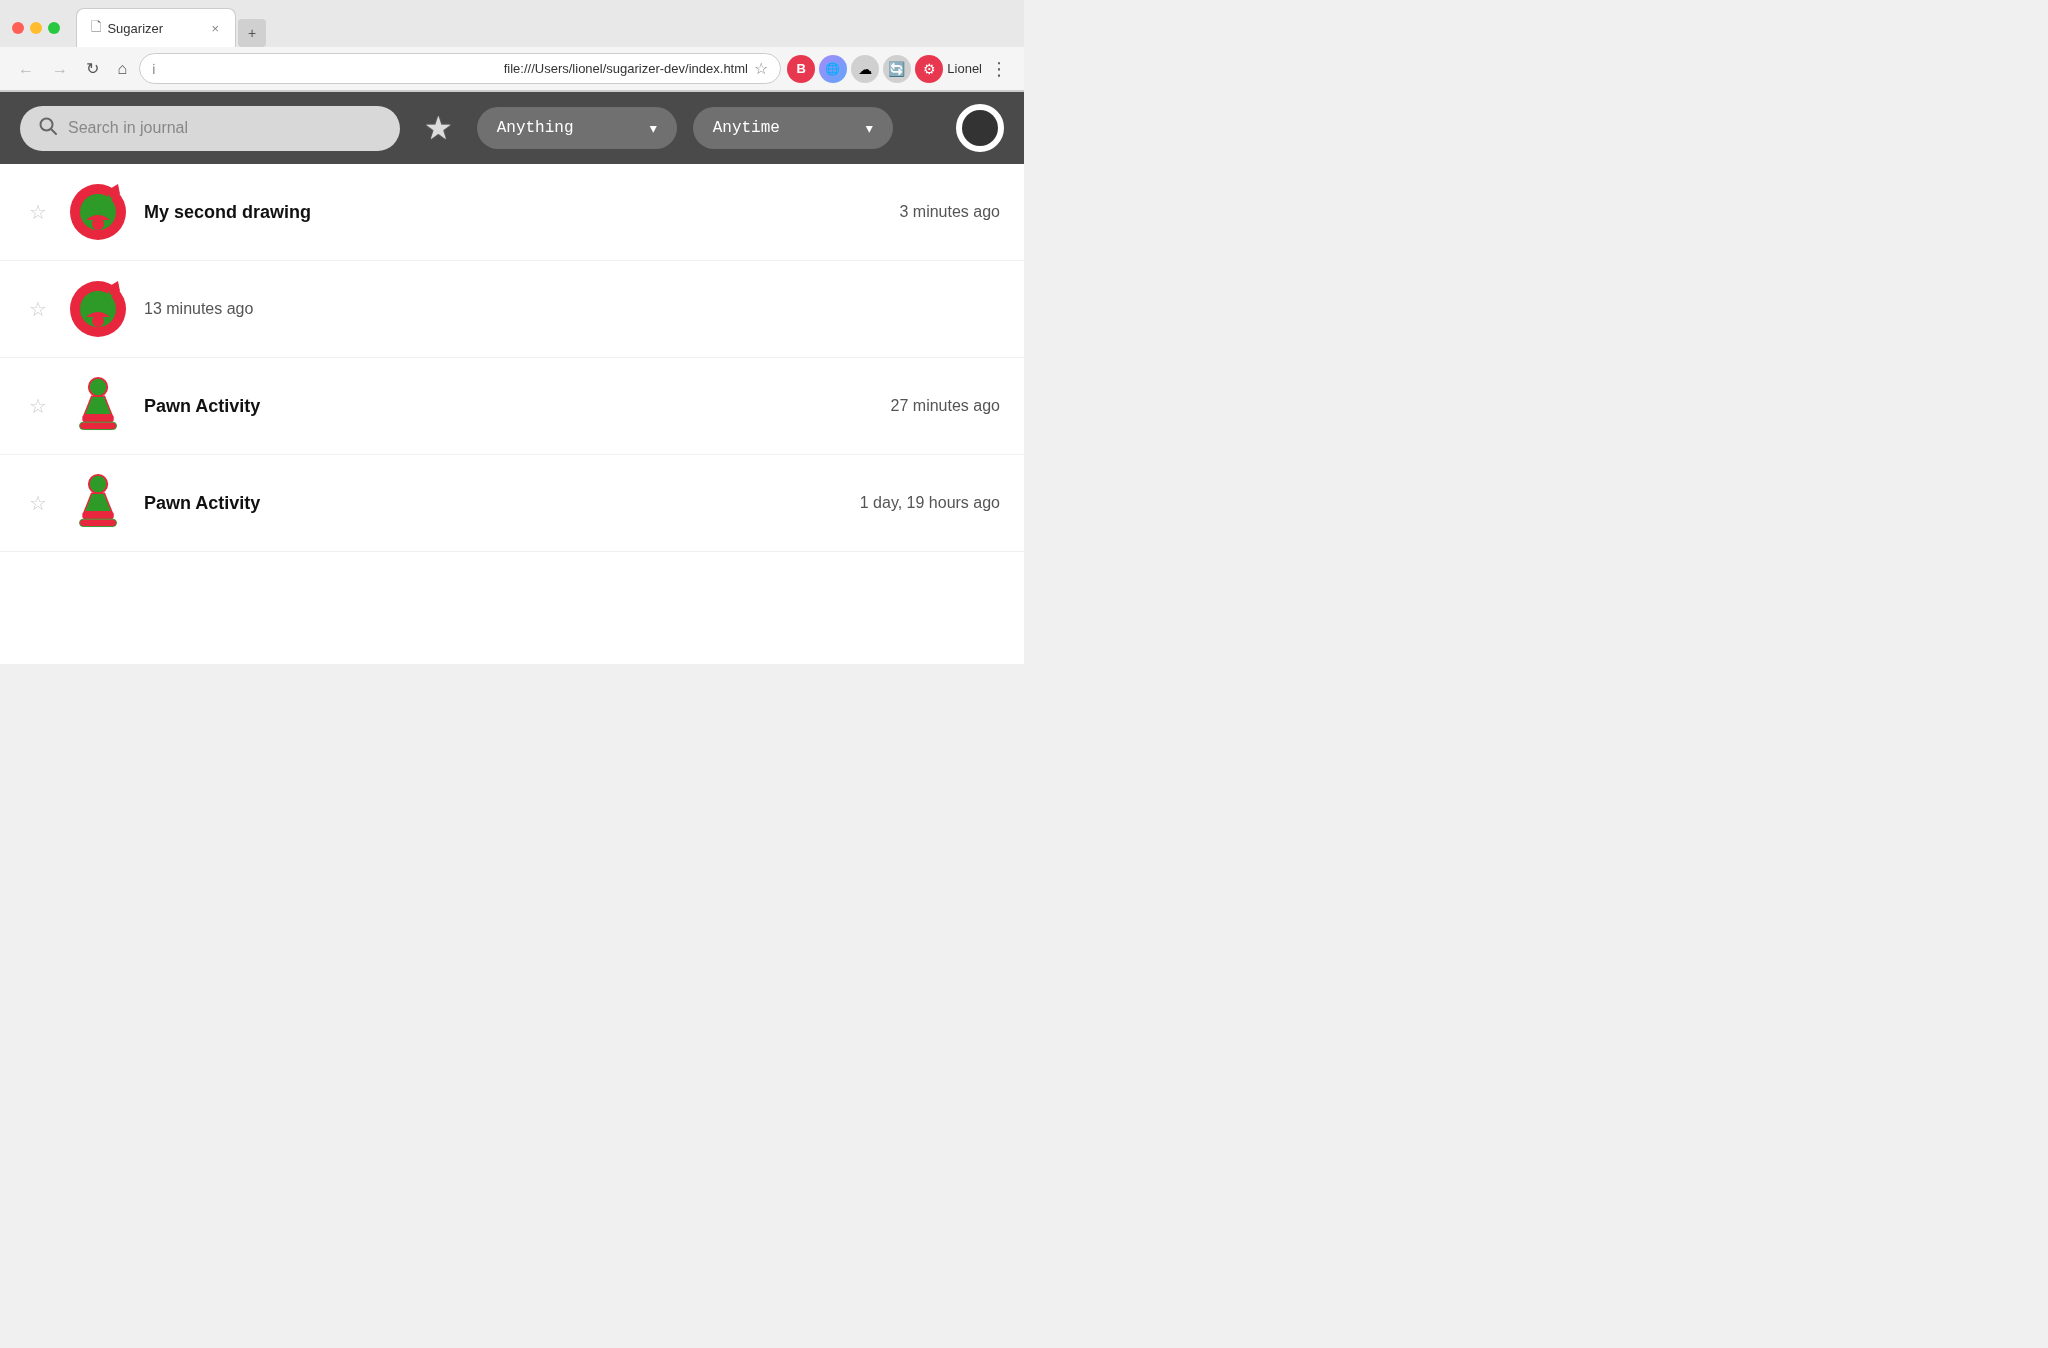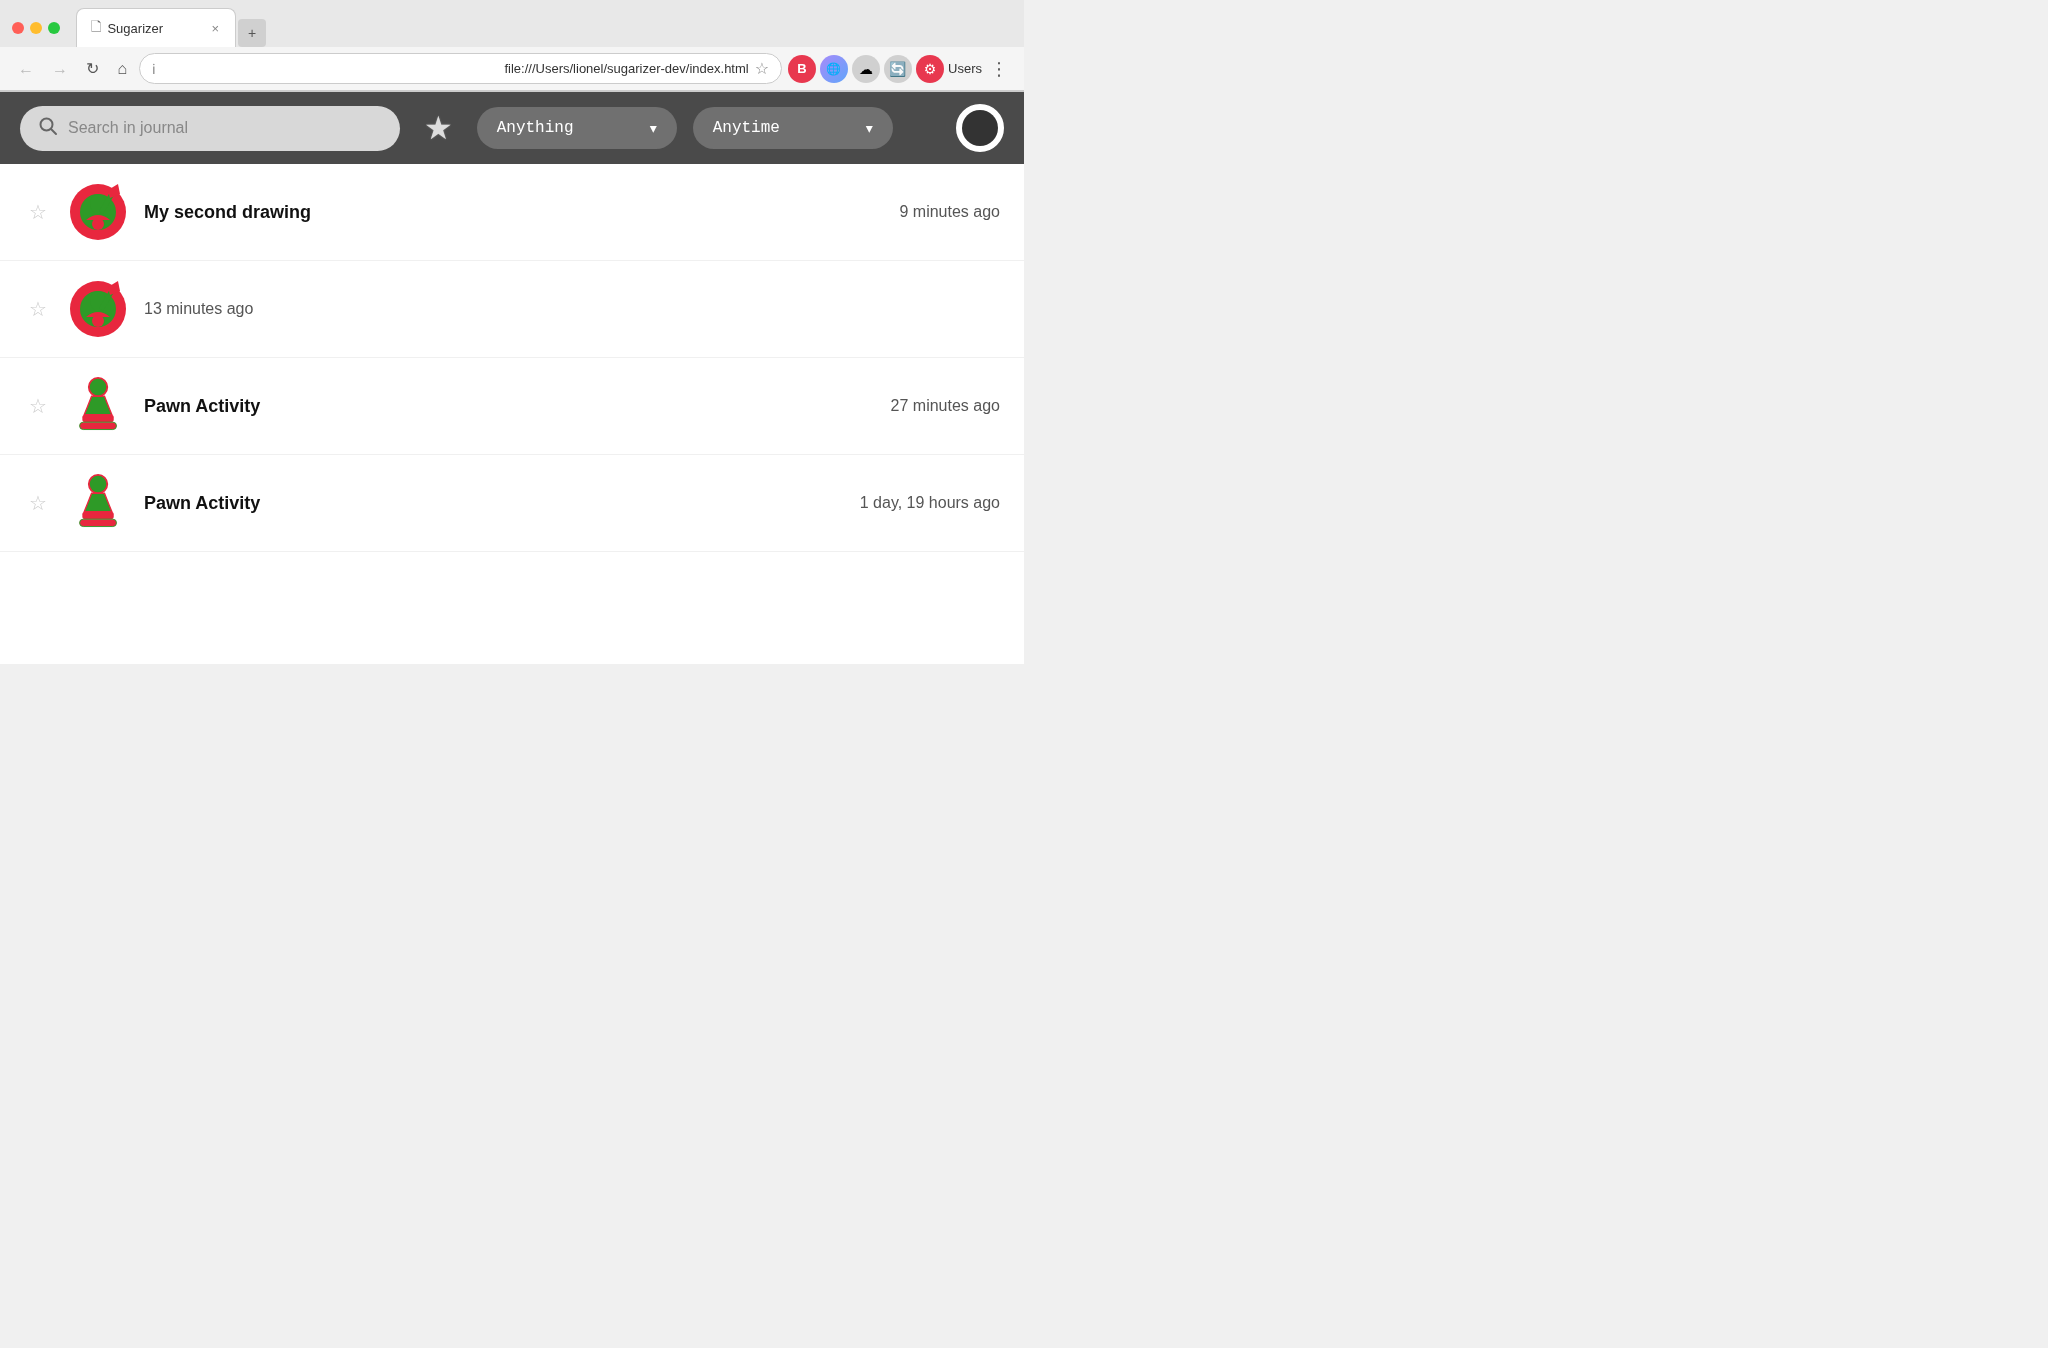--- a/index.html
+++ b/index.html
@@ -348,21 +348,21 @@
       </button>
       <button class="browser-action-btn ext-btn-3">
         <span style="font-size:14px;">☁</span>
       </button>
       <button class="browser-action-btn ext-btn-4">
         <span style="font-size:14px;">🔄</span>
       </button>
       <button class="browser-action-btn ext-btn-5">
         <span style="font-size:14px; color:white;">⚙</span>
       </button>
-      <span class="user-name">Users</span>
+      <span class="user-name">Lionel</span>
       <button class="menu-btn">⋮</button>
     </div>
   </div>
 </div>
 
 <div class="app-toolbar">
   <div class="search-box">
     <span class="search-icon-svg">
       <svg width="20" height="20" viewBox="0 0 20 20" fill="none">
         <circle cx="8.5" cy="8.5" r="6" stroke="#666" stroke-width="2"></circle>
@@ -400,21 +400,21 @@
         <circle cx="30" cy="30" r="18" fill="#2e9a27"></circle>
         <ellipse cx="30" cy="22" rx="8" ry="10" fill="#2e9a27"></ellipse>
         <path d="M18 38 Q30 28 42 38" fill="#e8273e" stroke="none"></path>
         <circle cx="30" cy="42" r="6" fill="#e8273e"></circle>
 
         <rect x="36" y="10" width="5" height="22" rx="2" fill="#2e9a27" transform="rotate(30, 38, 21)"></rect>
         <path d="M40 8 L50 2 L52 12 L42 16 Z" fill="#e8273e"></path>
       </svg>
     </div>
     <span class="item-title">My second drawing</span>
-    <span class="item-time">9 minutes ago</span>
+    <span class="item-time">3 minutes ago</span>
   </div>
 
   <div class="journal-item">
     <span class="item-star">☆</span>
     <div class="item-icon paint-icon">
       <svg width="60" height="60" viewBox="0 0 60 60">
         <circle cx="30" cy="30" r="28" fill="#e8273e"></circle>
         <circle cx="30" cy="30" r="18" fill="#2e9a27"></circle>
         <ellipse cx="30" cy="22" rx="8" ry="10" fill="#2e9a27"></ellipse>
         <path d="M18 38 Q30 28 42 38" fill="#e8273e" stroke="none"></path>

